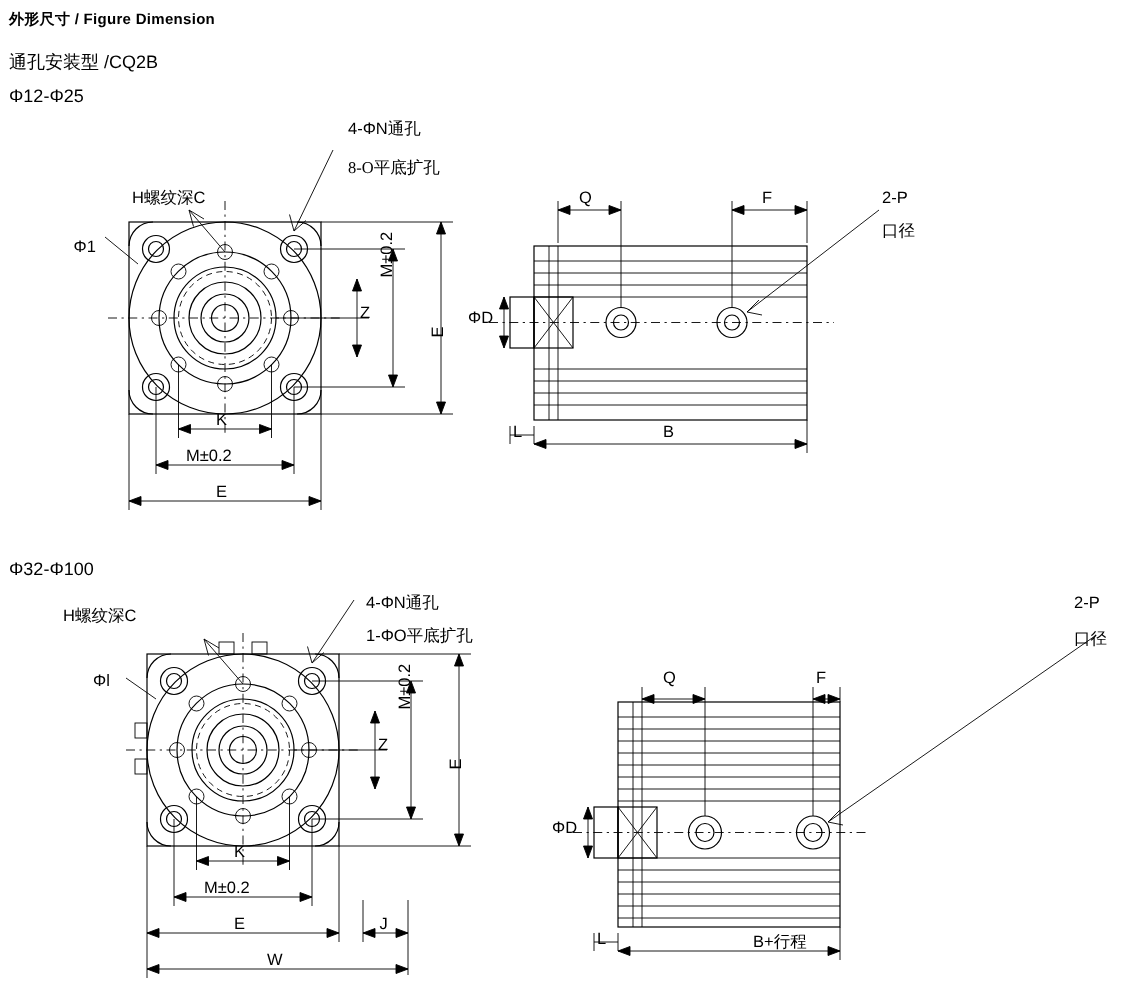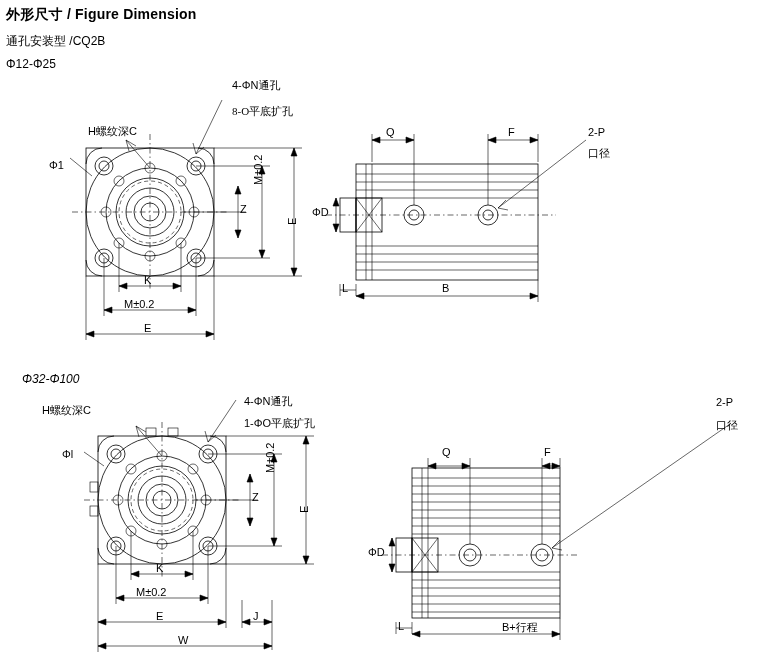--- a/index.html
+++ b/index.html
@@ -1,33 +1,33 @@
 <!DOCTYPE html>
 <html><head>
 <meta charset="utf-8">
 <style>
   html,body{margin:0;padding:0;background:#ffffff;}
   body{width:762px;height:661px;position:relative;font-family:"Liberation Sans",sans-serif;color:#000;overflow:hidden;}
   .abs{position:absolute;}
-  .ttl{font-size:14px;font-weight:bold;letter-spacing:.2px;}
+  .ttl{font-size:10px;font-weight:bold;letter-spacing:.2px;}
   .sub{font-size:12px;}
   .lbl{font-size:11px;white-space:nowrap;}
   svg{position:absolute;left:0;top:0;}
   .ln{stroke:#000;stroke-width:.8;fill:none;}
   .lnt{stroke:#000;stroke-width:.6;fill:none;}
   .dash{stroke:#000;stroke-width:.6;fill:none;stroke-dasharray:6 3 1.5 3;}
   .hid{stroke:#000;stroke-width:.6;fill:none;stroke-dasharray:4 3;}
 </style>
 </head>
 <body>
 
 <div class="abs ttl" style="left:6px;top:6px;">外形尺寸 / Figure Dimension</div>
 <div class="abs sub" style="left:6px;top:33px;">通孔安装型 /CQ2B</div>
 <div class="abs sub" style="left:6px;top:57px;">Φ12-Φ25</div>
-<div class="abs sub" style="left:22px;top:372px;font-style:italic;">Φ32-Φ100</div>
+<div class="abs sub" style="left:6px;top:372px;">Φ32-Φ100</div>
 
 <svg width="762" height="661" viewBox="0 0 762 661">
 
   <g>
 
     <rect class="ln" x="86" y="148" width="128" height="128"></rect>
 
     <path class="ln" d="M86,164 A16,16 0 0 1 102,148"></path>
     <path class="ln" d="M198,148 A16,16 0 0 1 214,164"></path>
     <path class="ln" d="M214,260 A16,16 0 0 1 198,276"></path>

